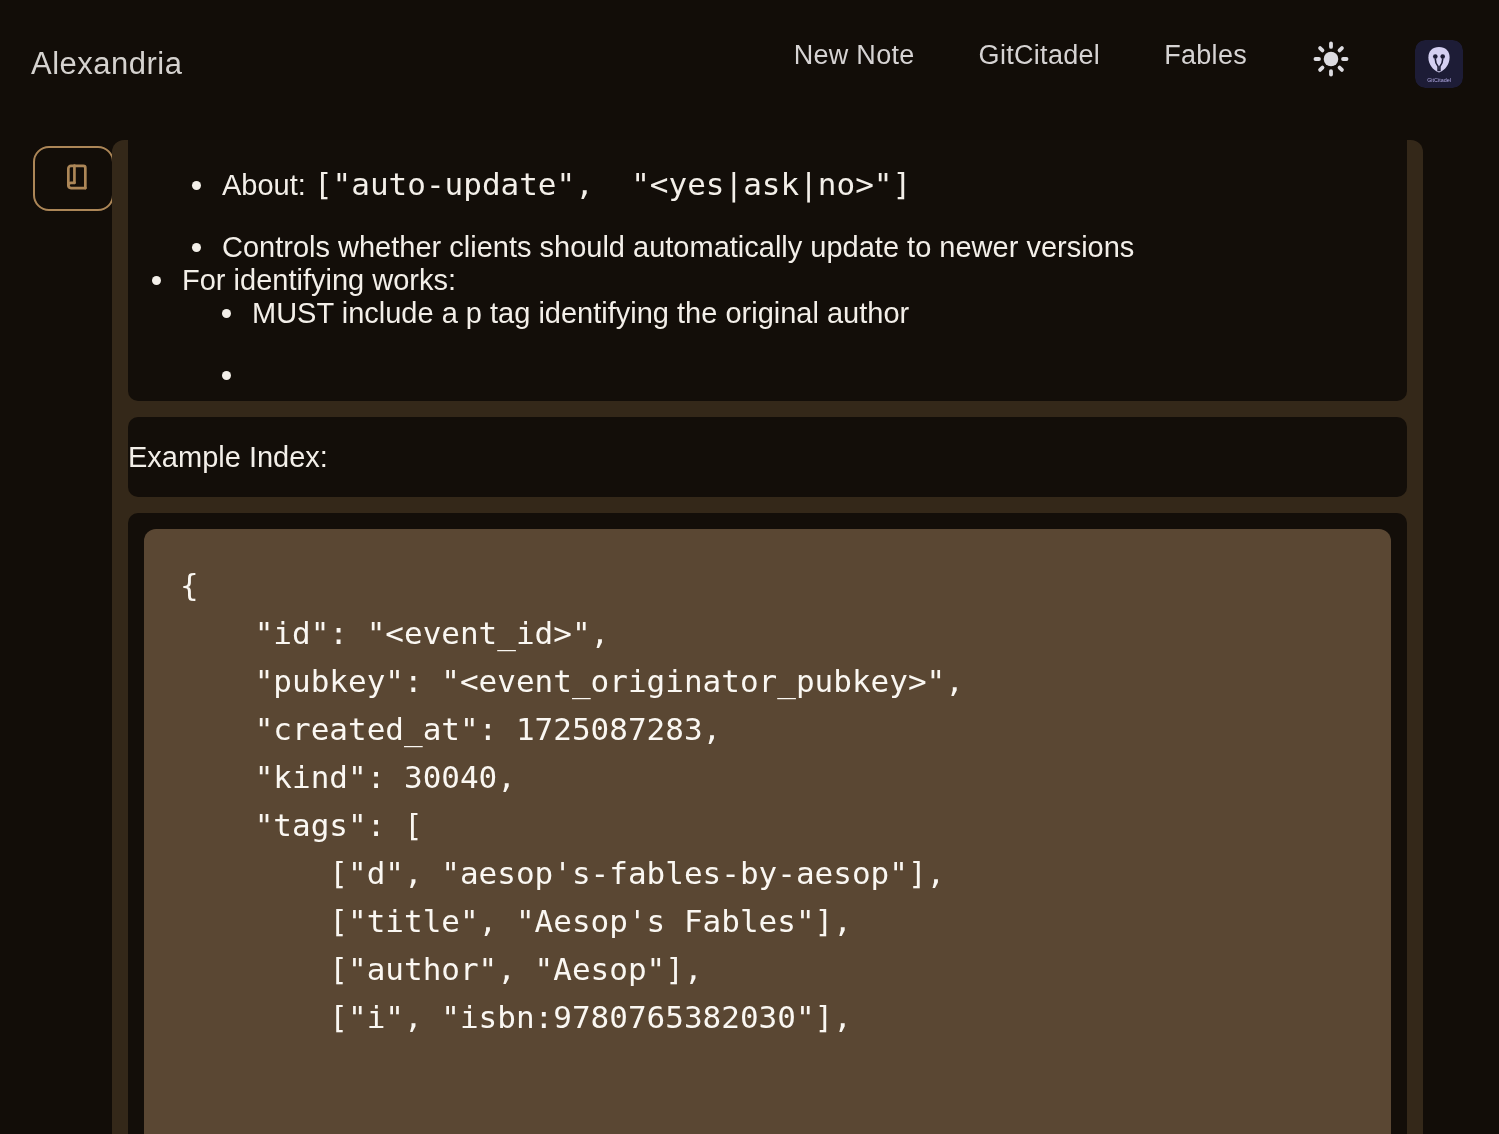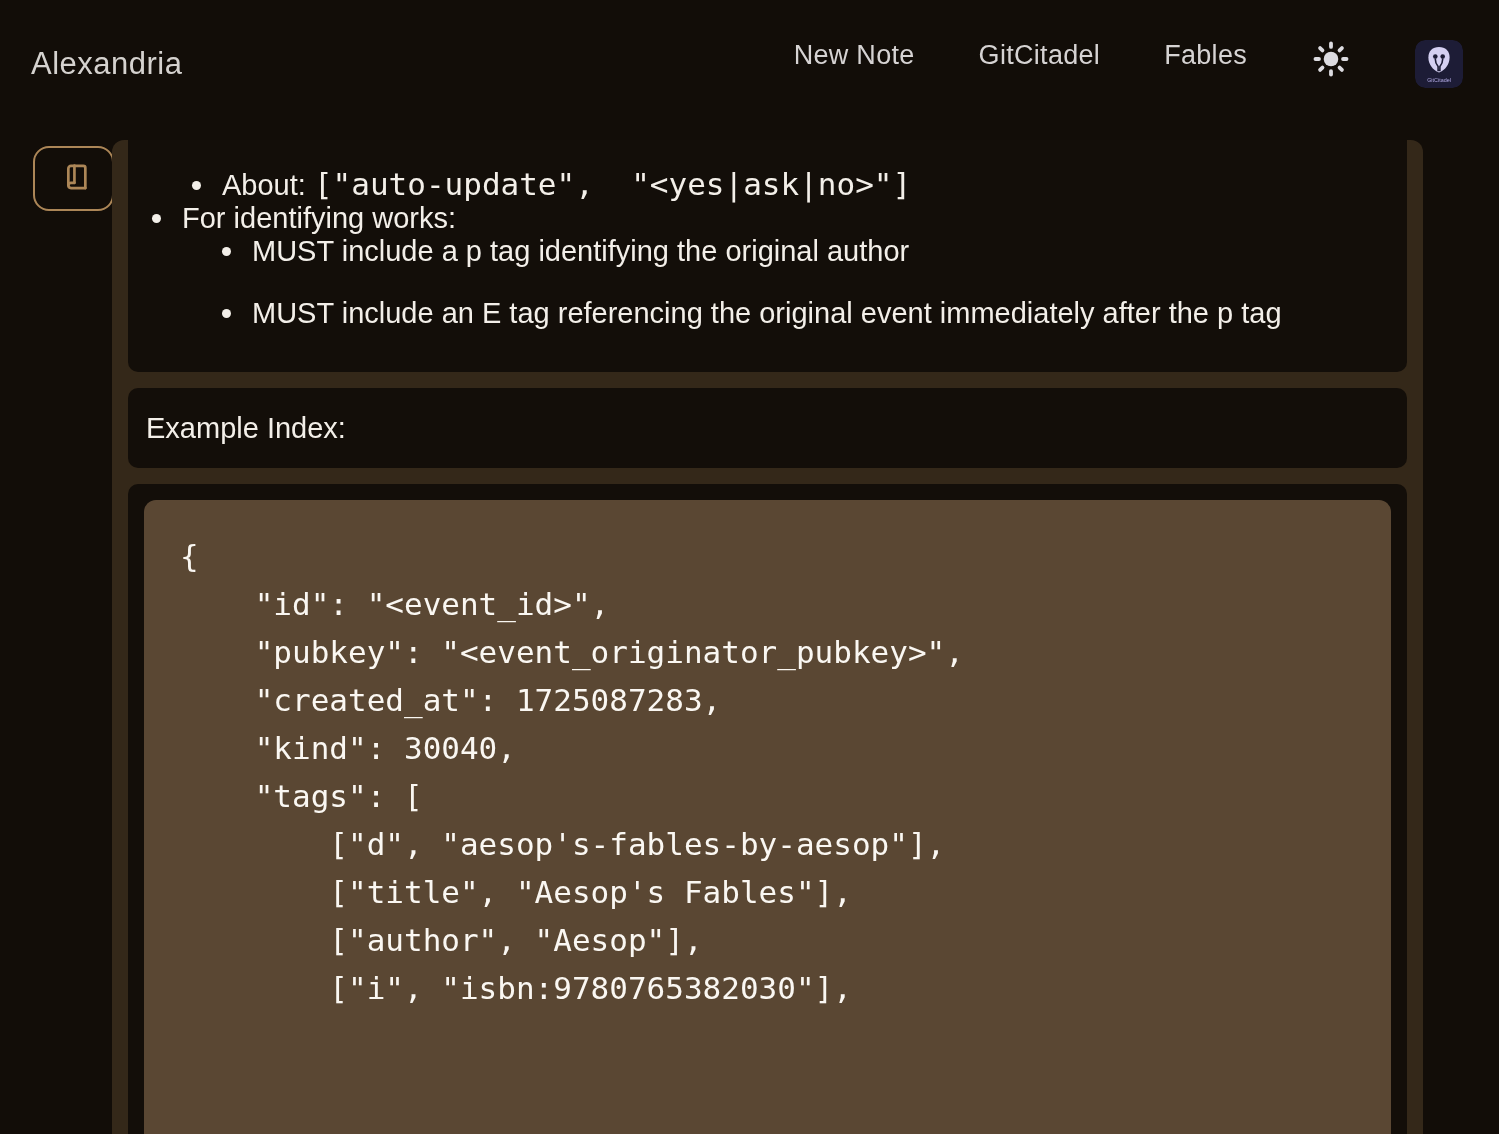--- a/index.html
+++ b/index.html
@@ -36,21 +36,21 @@
               line-height:33px; margin-bottom:29px; font-weight:300; }
   .blist li:last-child { margin-bottom:0; }
   .blist li .dot { position:absolute; left:0; top:12px; width:9px; height:9px;
                    border-radius:50%; background:#f3efe9; }
   ul.inner { list-style:none; margin-left:40px; }
   ul.inner.after-parent { }
   code.inline-code { font-family:"DejaVu Sans Mono", monospace; font-size:31px;
                      line-height:1; color:#f3efe9; white-space:pre; }
 
   .example-card { margin-top:16px; height:80px; display:flex; align-items:center;
-                  padding:0 18px; }
+                  padding:0 0; }
   .example-label { color:#f3efe9; font-size:29px; font-weight:300; }
 
   .code-card { margin-top:16px; height:900px; padding:16px; }
   .code-box { background:#5a4733; border-radius:12px; width:100%; height:100%;
               padding:32px 36px; overflow:hidden; }
   .code-line { font-family:"DejaVu Sans Mono", monospace; font-size:31px;
                line-height:48px; color:#faf7f2; white-space:pre; }
 </style>
 </head>
 <body>
@@ -106,32 +106,35 @@
 
   <main class="content-panel">
 
     <section class="card spec-card">
       <ul class="blist">
         <ul class="inner">
           <li>
             <span class="dot"></span>
             <span>About: </span><code class="inline-code">["auto-update",  "&lt;yes|ask|no&gt;"]</code>
           </li>
+          <li>
+            <span class="dot"></span>
+            <span>Controls whether clients should automatically update to newer versions</span>
+          </li>
         </ul>
         <li>
           <span class="dot"></span>
           <span>For identifying works:</span>
           <ul class="inner after-parent">
             <li>
               <span class="dot"></span>
               <span>MUST include a p tag identifying the original author</span>
             </li>
             <li>
               <span class="dot"></span>
-              <span>MUST include an E tag referencing the original event immediately after the p tag</span>
             </li>
           </ul>
         </li>
       </ul>
     </section>
 
     <section class="card example-card">
       <span class="example-label">Example Index:</span>
     </section>
 

